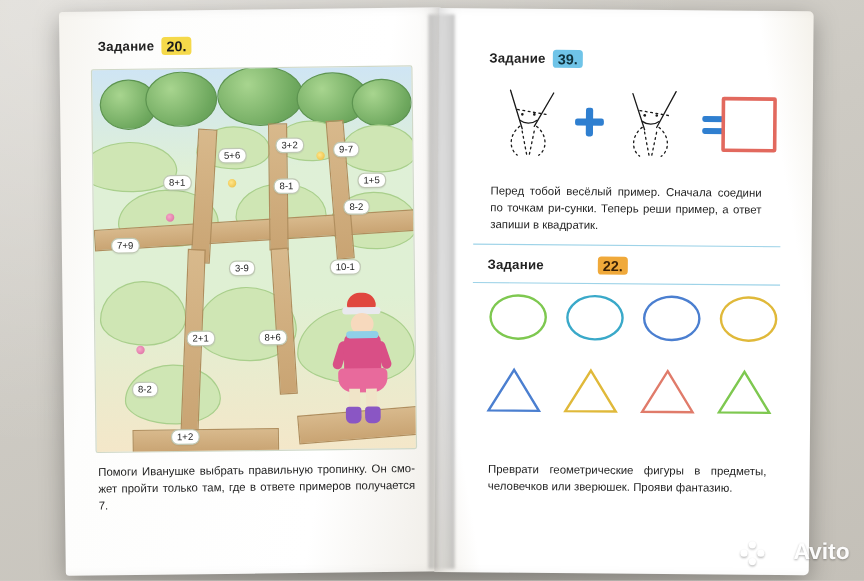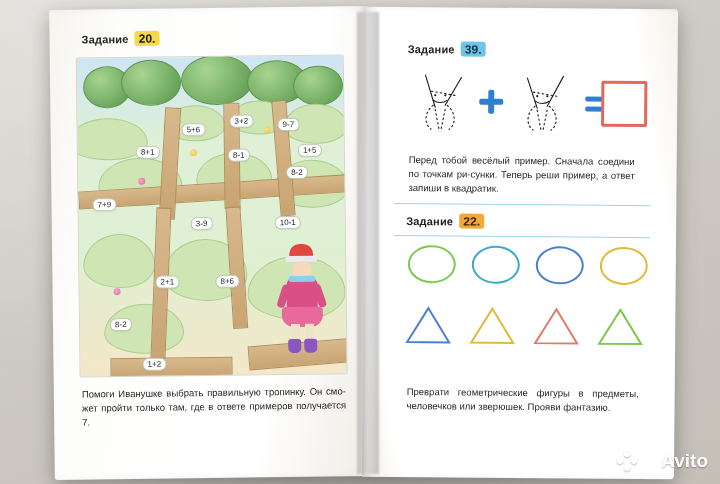--- a/index.html
+++ b/index.html
@@ -91,21 +91,21 @@
     min-width: 19px;
     height: 15px;
     padding: 0 3px;
     border-radius: 3px;
     font-size: 12px;
     font-weight: bold;
     color: #1c1c1c;
   }
   .badge.yellow { background: #f5d94a; }
   .badge.blue { background: #6fc4e8; color: #10343f; }
-  .badge.orange { background: #f0a93a; color: #3c2206; }
+  .badge.orange { background: #f0a93a; color: #3c2206; margin-left: 39px; }
 
   
   .illus {
     position: absolute;
     left: 26px;
     top: 48px;
     width: 266px;
     height: 318px;
     border: 1px solid #cfd8c8;
     border-radius: 2px;

